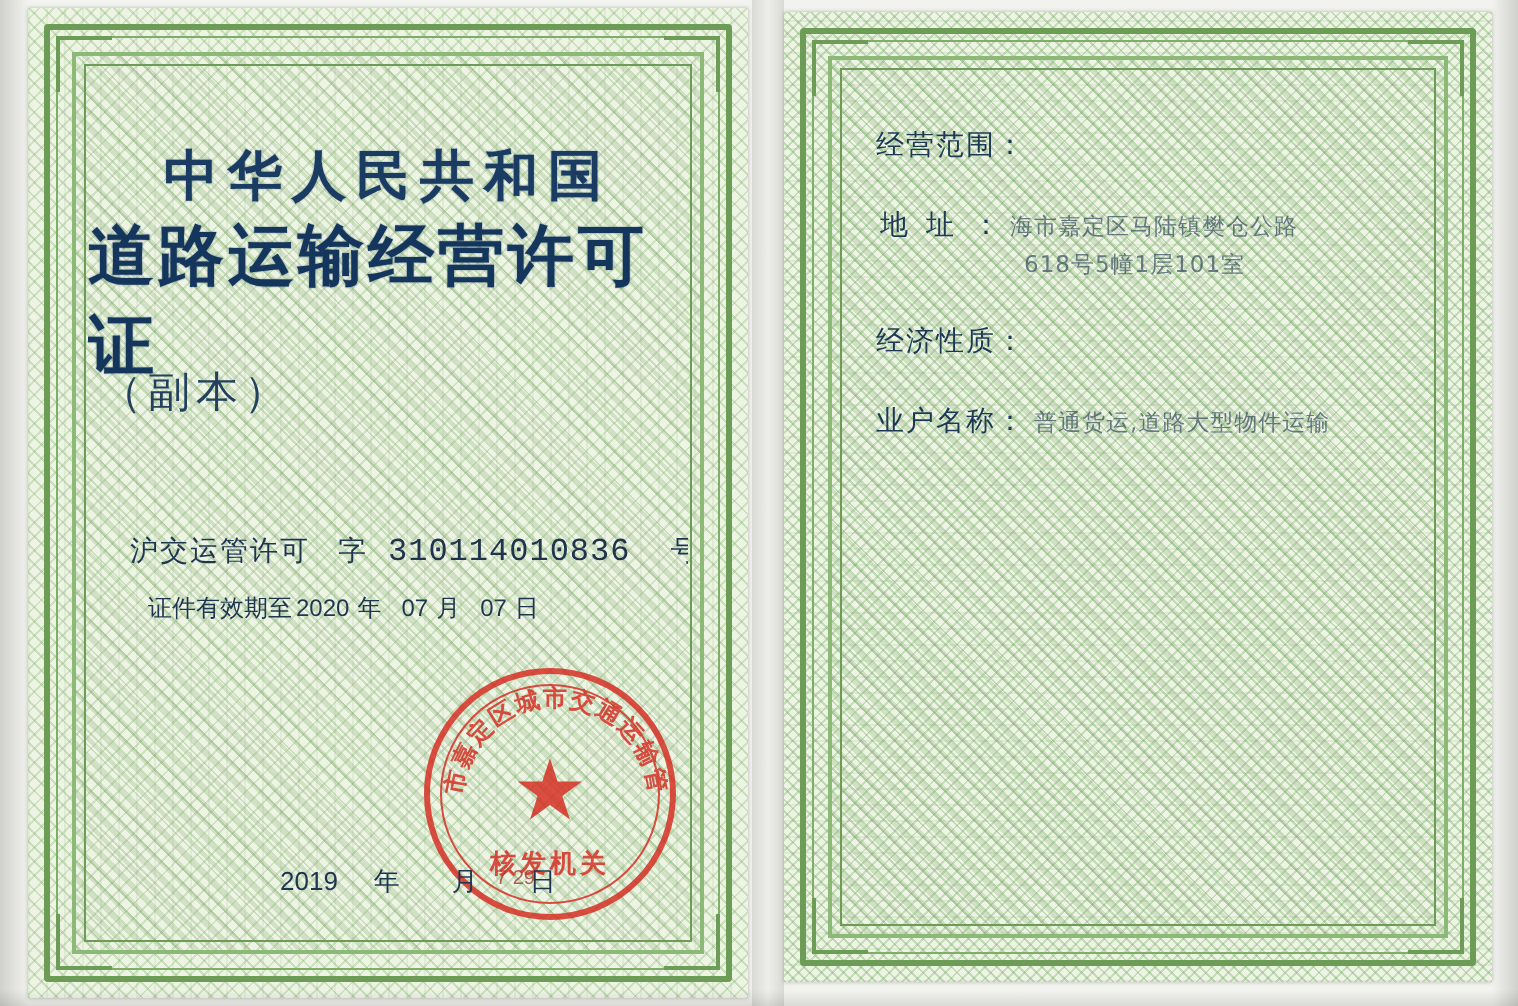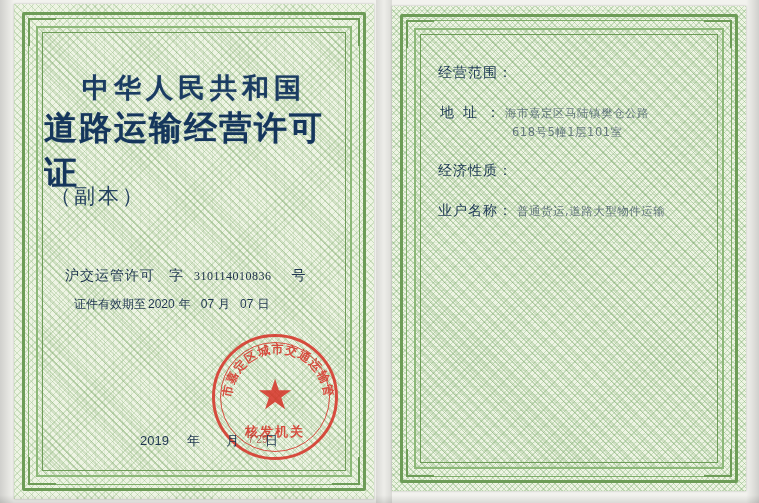--- a/index.html
+++ b/index.html
@@ -147,22 +147,22 @@
     right: 26px;
     font-size: 14px;
     color: #1e3550;
     display: flex;
     align-items: center;
     white-space: nowrap;
   }
   .line-number .lbl { letter-spacing: 1px; }
   .line-number .zi { margin: 0 10px 0 14px; letter-spacing: 1px; }
   .line-number .num {
-    font-family: Liberation Serif, serif;
-    font-size: 12px;
+    font-family: Liberation Mono, monospace;
+    font-size: 16px;
     letter-spacing: 0.5px;
     color: #20344d;
   }
   .line-number .hao { margin-left: 20px; letter-spacing: 1px; }
 
   .line-valid {
     position: absolute;
     top: 262px;
     left: 30px;
     right: 26px;

